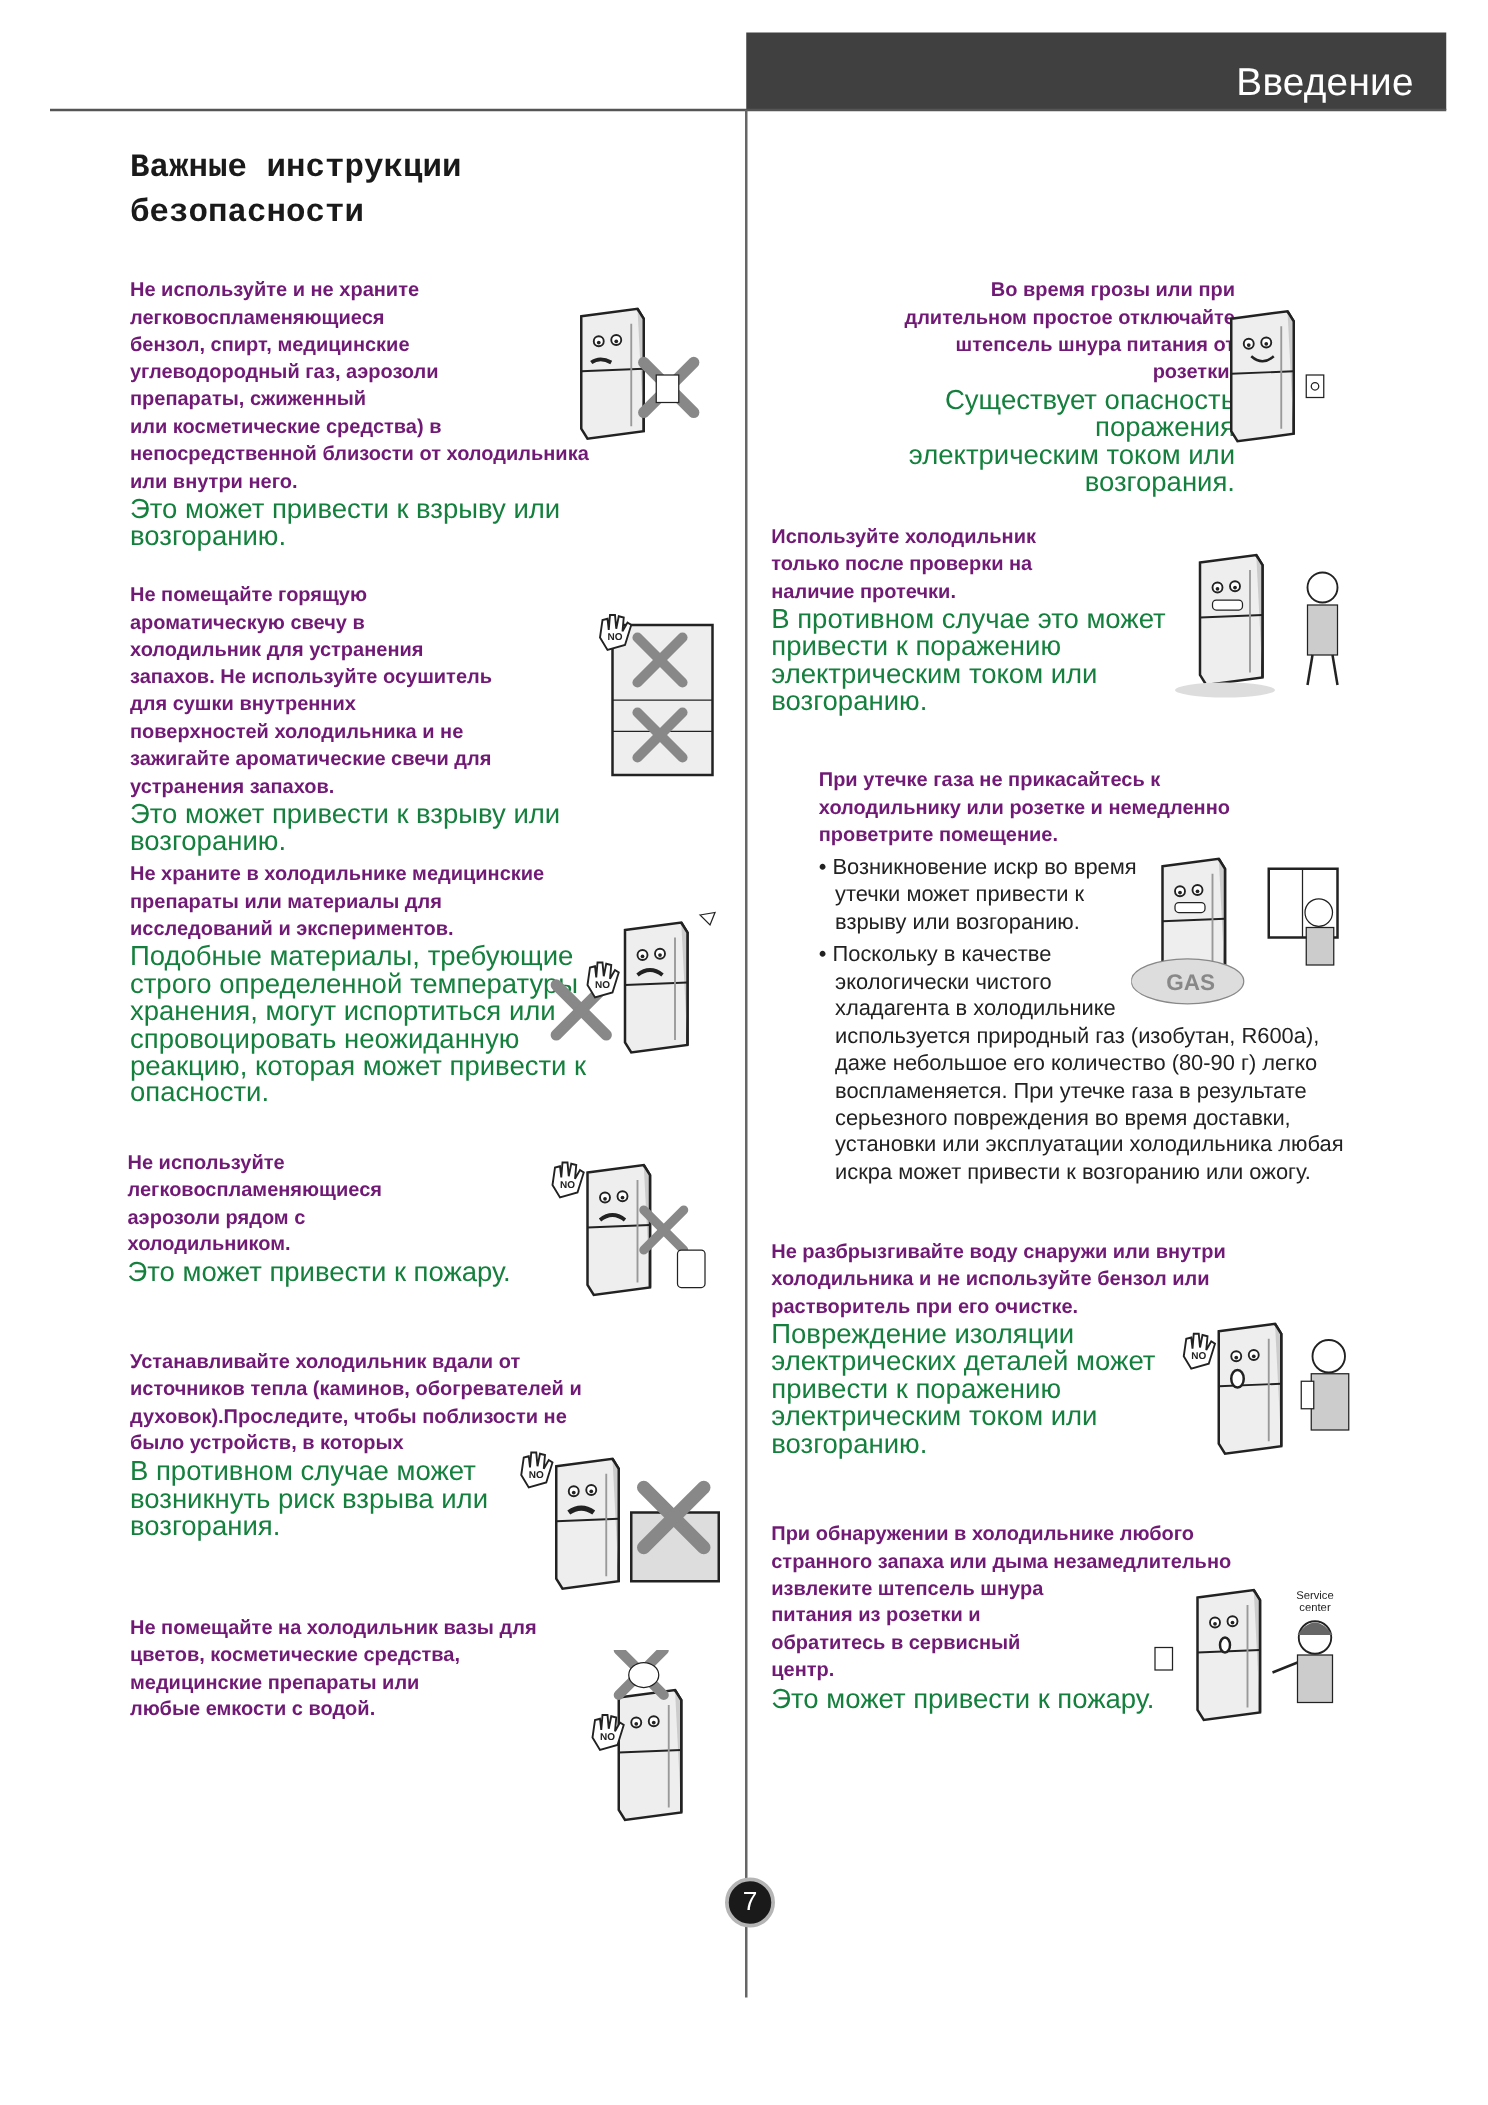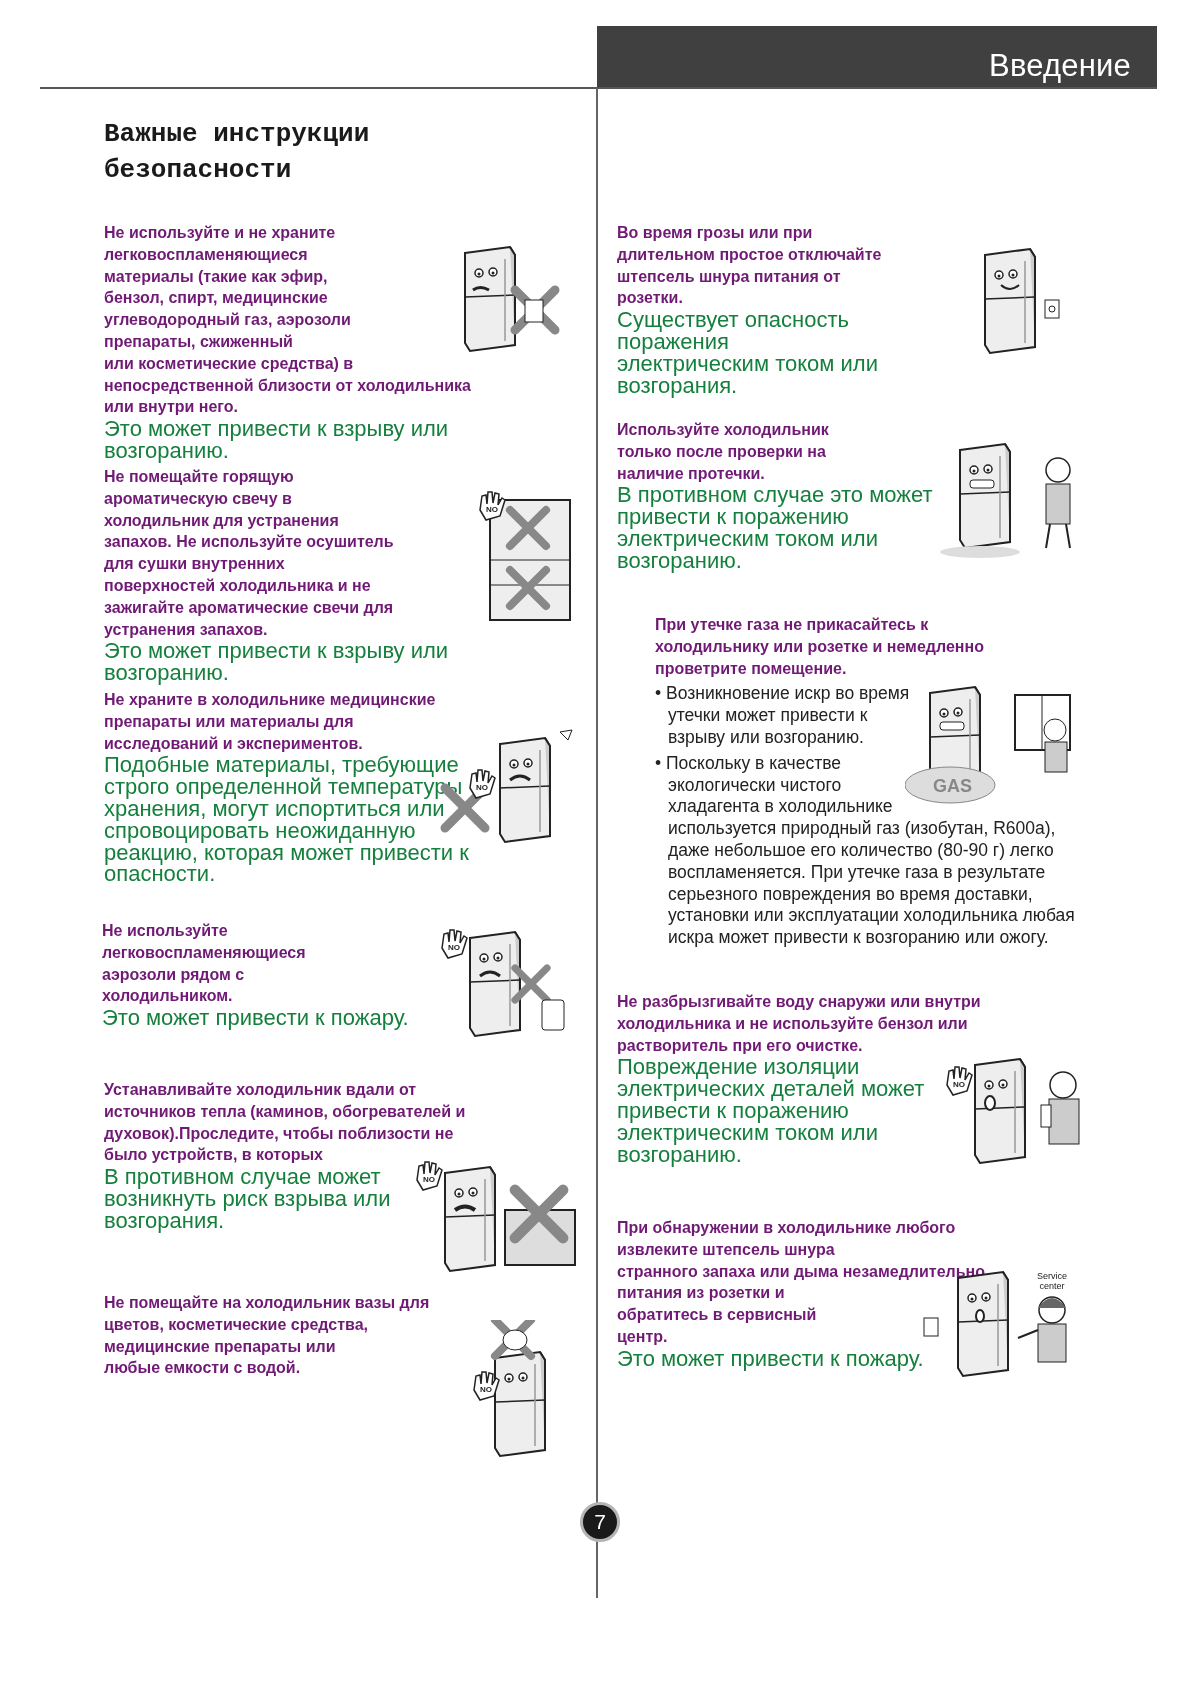--- a/index.html
+++ b/index.html
@@ -52,21 +52,20 @@
       <line x1="0" y1="0" x2="40" y2="40" stroke="#888" stroke-width="9" stroke-linecap="round"></line>
       <line x1="40" y1="0" x2="0" y2="40" stroke="#888" stroke-width="9" stroke-linecap="round"></line>
     </g>
   </defs>
 </svg>
 
 <div class="sec" style="left:104px; top:222px; width:470px;">
   <h3>
     <div>Не используйте и не храните</div>
       <div>легковоспламеняющиеся</div>
-      <div>материалы (такие как эфир,</div>
       <div>бензол, спирт, медицинские</div>
       <div>углеводородный газ, аэрозоли</div>
       <div>препараты, сжиженный</div>
       <div>или косметические средства) в</div>
       <div>непосредственной близости от холодильника</div>
       <div>или внутри него.</div>
   </h3>
   <p>Это может привести к взрыву или возгоранию.</p>
 </div>
 <svg class="ill" style="left:445px; top:245px;" width="130" height="115" viewBox="0 0 130 115">
@@ -191,21 +190,21 @@
   <use href="#fridge" x="15" y="30"></use>
   <g transform="translate(25,0) scale(0.9)">
       <use href="#cross"></use>
     </g>
   <ellipse cx="45" cy="20" rx="12" ry="10" fill="#fff" stroke="#222"></ellipse>
   <g transform="translate(2,50)">
       <use href="#nohand"></use>
     </g>
 </svg>
 
-<div class="sec" style="left:617px; top:222px; width:340px;">
+<div class="sec" style="left:648px; top:222px; width:340px;text-align:right;">
   <h3>
     <div>Во время грозы или при</div>
       <div>длительном простое отключайте</div>
       <div>штепсель шнура питания от</div>
       <div>розетки.</div>
   </h3>
   <p>
     <span style="display:block">Существует опасность поражения</span>
       <span style="display:block">электрическим током или</span>
       <span style="display:block">возгорания.</span>
@@ -284,22 +283,22 @@
       <use href="#nohand"></use>
     </g>
   <circle cx="118" cy="30" r="13" fill="#fff" stroke="#222" stroke-width="1.5"></circle>
   <rect x="104" y="44" width="30" height="45" fill="#ccc" stroke="#222"></rect>
   <rect x="96" y="50" width="10" height="22" fill="#fff" stroke="#222"></rect>
 </svg>
 
 <div class="sec" style="left:617px; top:1217px; width:480px;">
   <h3>
     <div>При обнаружении в холодильнике любого</div>
+      <div>странного запаха или дыма незамедлительно</div>
       <div>извлеките штепсель шнура</div>
-      <div>странного запаха или дыма незамедлительно</div>
       <div>питания из розетки и</div>
       <div>обратитесь в сервисный</div>
       <div>центр.</div>
   </h3>
   <p>Это может привести к пожару.</p>
 </div>
 <svg class="ill" style="left:920px; top:1268px;" width="175" height="115" viewBox="0 0 175 115">
   <rect x="4" y="50" width="14" height="18" fill="#fff" stroke="#222"></rect>
   <use href="#fridge" x="28" y="2"></use>
   <ellipse cx="60" cy="48" rx="4" ry="6" fill="#fff" stroke="#222" stroke-width="2"></ellipse>

